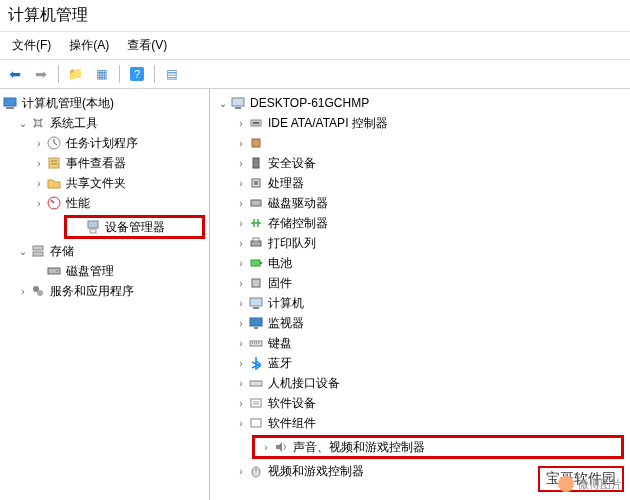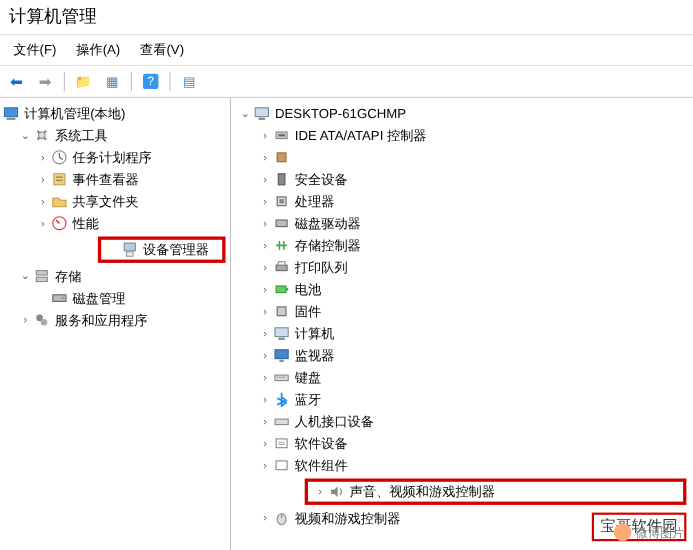--- a/index.html
+++ b/index.html
@@ -10,21 +10,21 @@
 .toolbar { padding: 3px 4px; border-bottom: 1px solid #d0d0d0; display: flex; gap: 4px; align-items: center; }
 .tbtn { width: 22px; height: 22px; display: flex; align-items: center; justify-content: center; border: 1px solid transparent; }
 .sep { width: 1px; height: 18px; background: #c0c0c0; margin: 0 2px; }
 .main { display: flex; height: calc(100% - 76px); }
 .left-pane { width: 210px; border-right: 1px solid #c0c0c0; overflow: auto; padding-top: 4px; }
 .right-pane { flex: 1; overflow: auto; padding-top: 4px; }
 .tree-row { display: flex; align-items: center; height: 20px; padding-right: 4px; white-space: nowrap; cursor: default; }
 .expander { width: 14px; height: 14px; display: flex; align-items: center; justify-content: center; font-size: 10px; color: #666; cursor: pointer; }
 .icon { width: 16px; height: 16px; margin-right: 4px; display: inline-flex; align-items: center; justify-content: center; flex-shrink: 0; }
 .label { font-size: 12px; }
-.highlight-box { border: 3px solid #d40000; display: flex; align-items: center; height: 24px; padding: 0 4px; margin-left: 25px; }
+.highlight-box { border: 3px solid #d40000; display: flex; align-items: center; height: 24px; padding: 0 4px; }
 .highlight-box .tree-row { height: 18px; }
 .ind-0 { padding-left: 2px; text-align: right; }
 .ind-1 { padding-left: 16px; }
 .ind-2 { padding-left: 32px; }
 .r-ind-0 { padding-left: 6px; }
 .r-ind-1 { padding-left: 24px; }
 .watermark { position: absolute; bottom: 8px; right: 8px; display: flex; align-items: center; font-size: 11px; color: #888; }
 .wm-avatar { width: 16px; height: 16px; border-radius: 50%; background: #fa7; margin-right: 4px; }
 .wm-box { position: absolute; right: 6px; bottom: 8px; border: 2px solid #d40000; padding: 2px 6px; font-size: 14px; color: #333; background: rgba(255,255,255,0.7); }
 </style>

